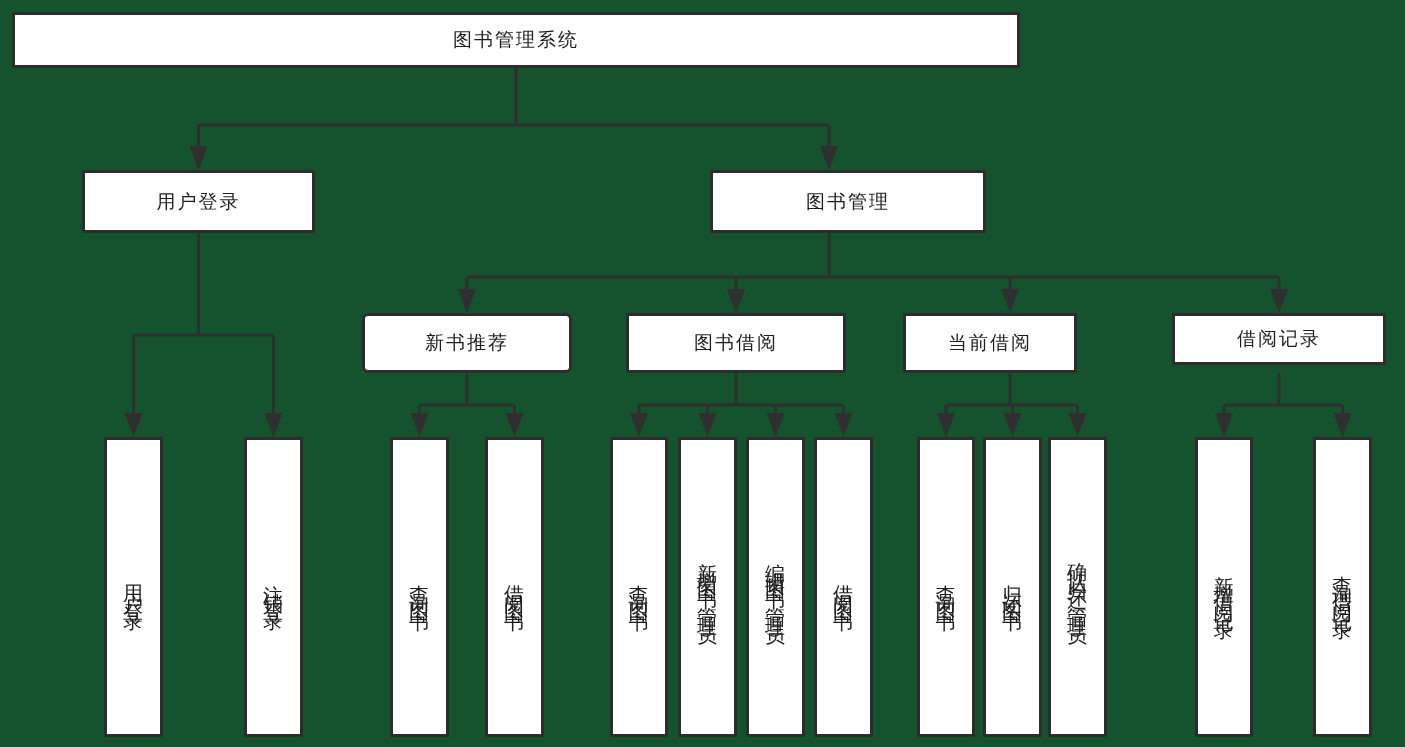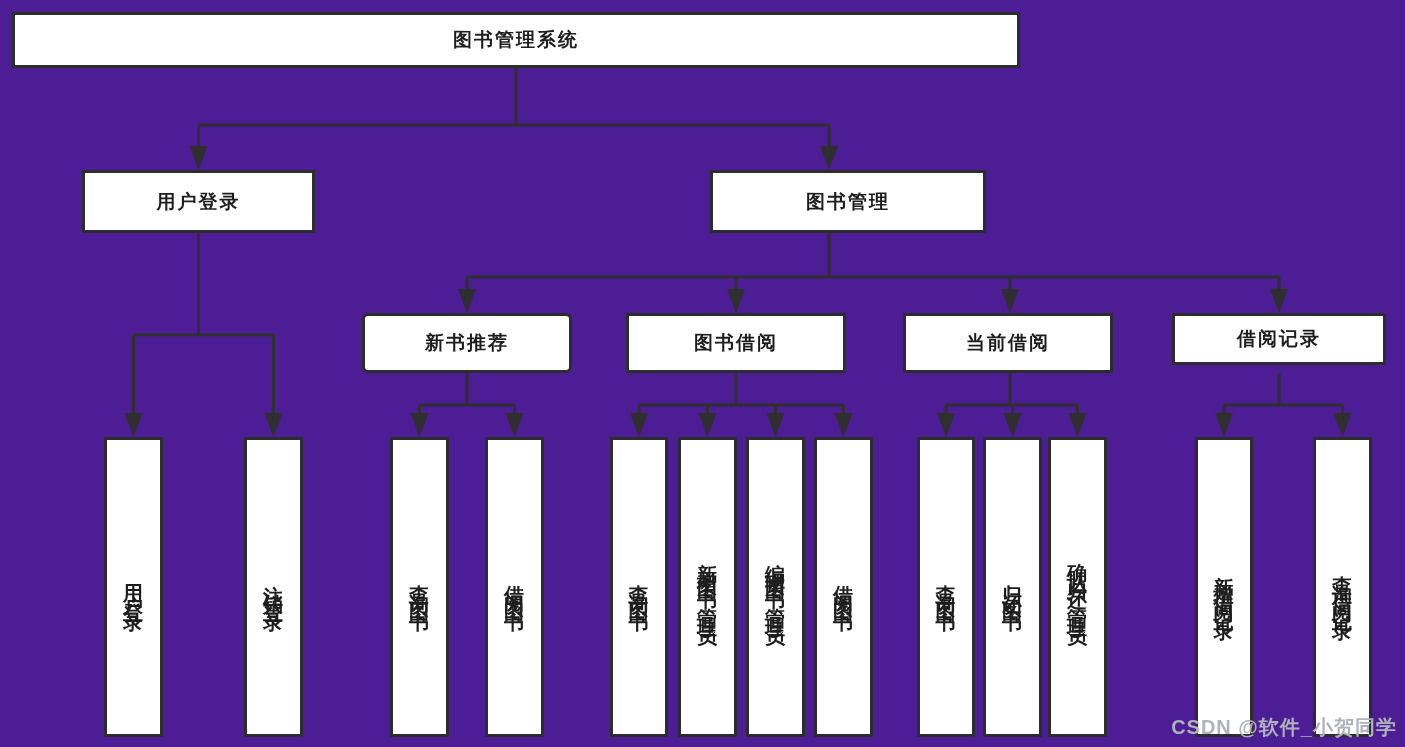--- a/index.html
+++ b/index.html
@@ -1,23 +1,22 @@
 <!DOCTYPE html>
 <html><head>
 <meta charset="utf-8">
 <style>
   html, body { margin: 0; padding: 0; background: #ffffff; }
   .stage {
     position: relative;
     width: 1405px;
     height: 747px;
-    background: #4c1d95;
+    background: #14532d;
     overflow: hidden;
     font-family: "Liberation Sans", "DejaVu Sans", sans-serif;
-    font-weight: bold;
   }
   .connectors { position: absolute; left: 0; top: 0; z-index: 1; }
   .node {
     position: absolute;
     box-sizing: border-box;
     border: 3px solid #2d2d2d;
     background: #ffffff;
     display: flex;
     align-items: center;
     justify-content: center;
@@ -34,21 +33,21 @@
     white-space: nowrap;
   }
   
   .n-root { left: 12px;  top: 12px;  width: 1008px; height: 56px; }
   
   .n-l2a  { left: 82px;  top: 170px; width: 233px; height: 63px; }
   .n-l2b  { left: 710px; top: 170px; width: 276px; height: 63px; }
   
   .n-l3a  { left: 362px;  top: 313px; width: 210px; height: 60px; border-radius: 6px; }
   .n-l3b  { left: 626px;  top: 313px; width: 220px; height: 60px; align-items: center; }
-  .n-l3c  { left: 903px;  top: 313px; width: 210px; height: 60px; }
+  .n-l3c  { left: 903px;  top: 313px; width: 174px; height: 60px; }
   .n-l3d  { left: 1172px; top: 313px; width: 214px; height: 52px; }
   
   .leaf { top: 437px; width: 59px; height: 300px; }
   .n-f1  { left: 104px; }
   .n-f2  { left: 244px; }
   .n-f3  { left: 390px; }
   .n-f4  { left: 485px; }
   .n-f5  { left: 610px; width: 58px; }
   .n-f6  { left: 678px; }
   .n-f7  { left: 746px; }
@@ -198,14 +197,13 @@
   <div class="node v leaf n-f11">
     <span>确认归还（管理员）</span>
   </div>
   <div class="node v leaf n-f12">
     <span>新增借阅记录</span>
   </div>
   <div class="node v leaf n-f13">
     <span>查询借阅记录</span>
   </div>
 
-  <div class="watermark">CSDN @软件_小贺同学</div>
 </div>
 
 </body></html>

